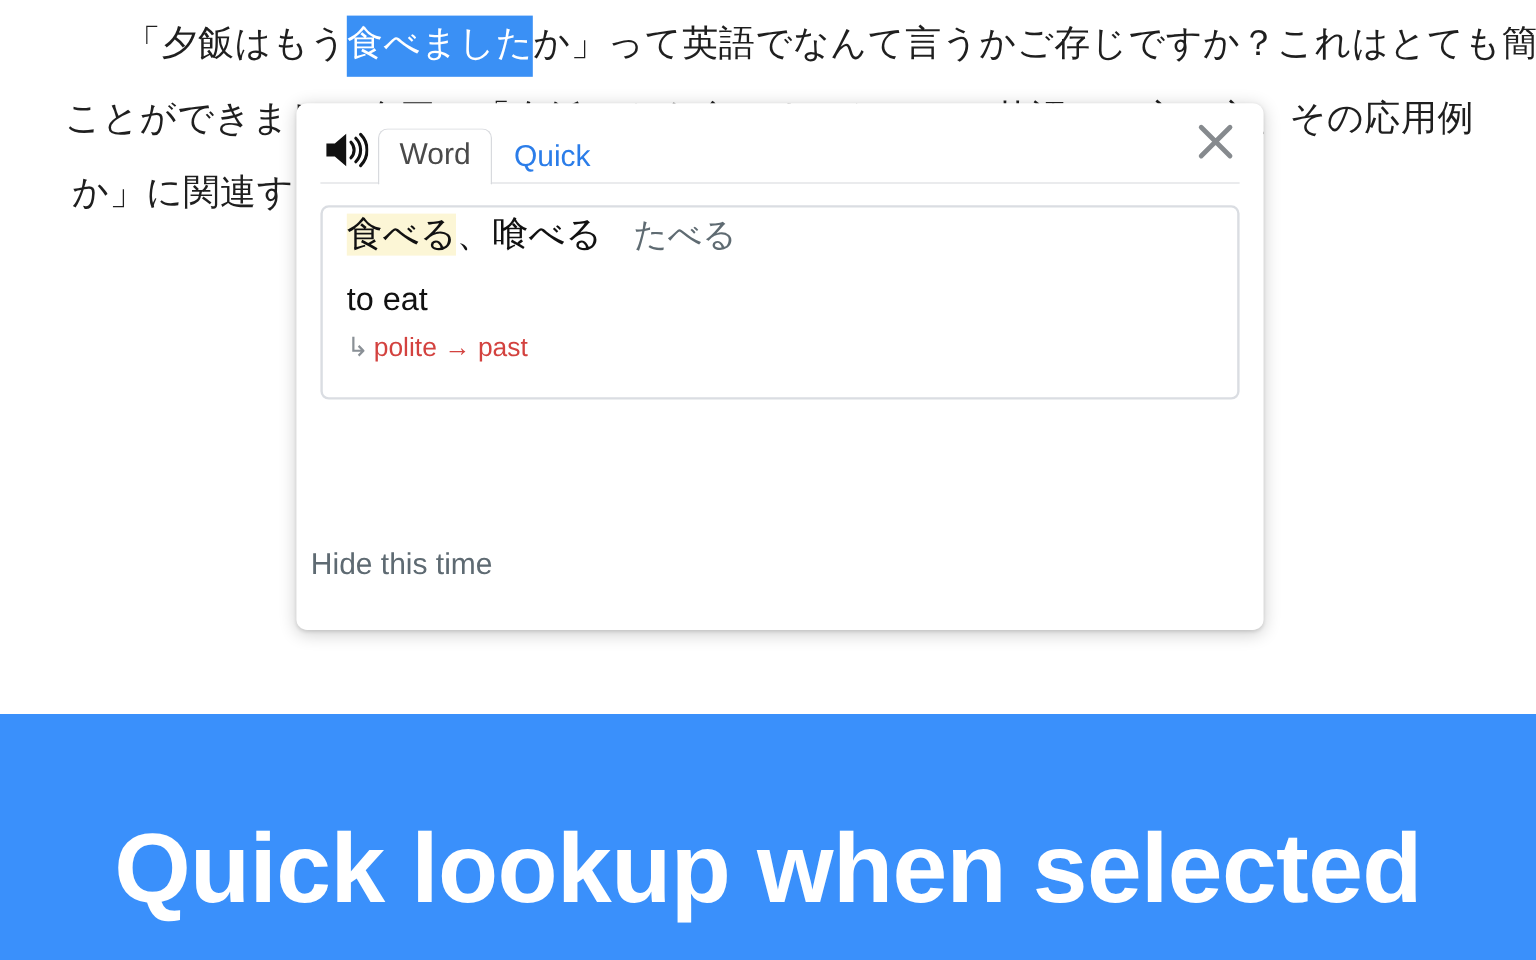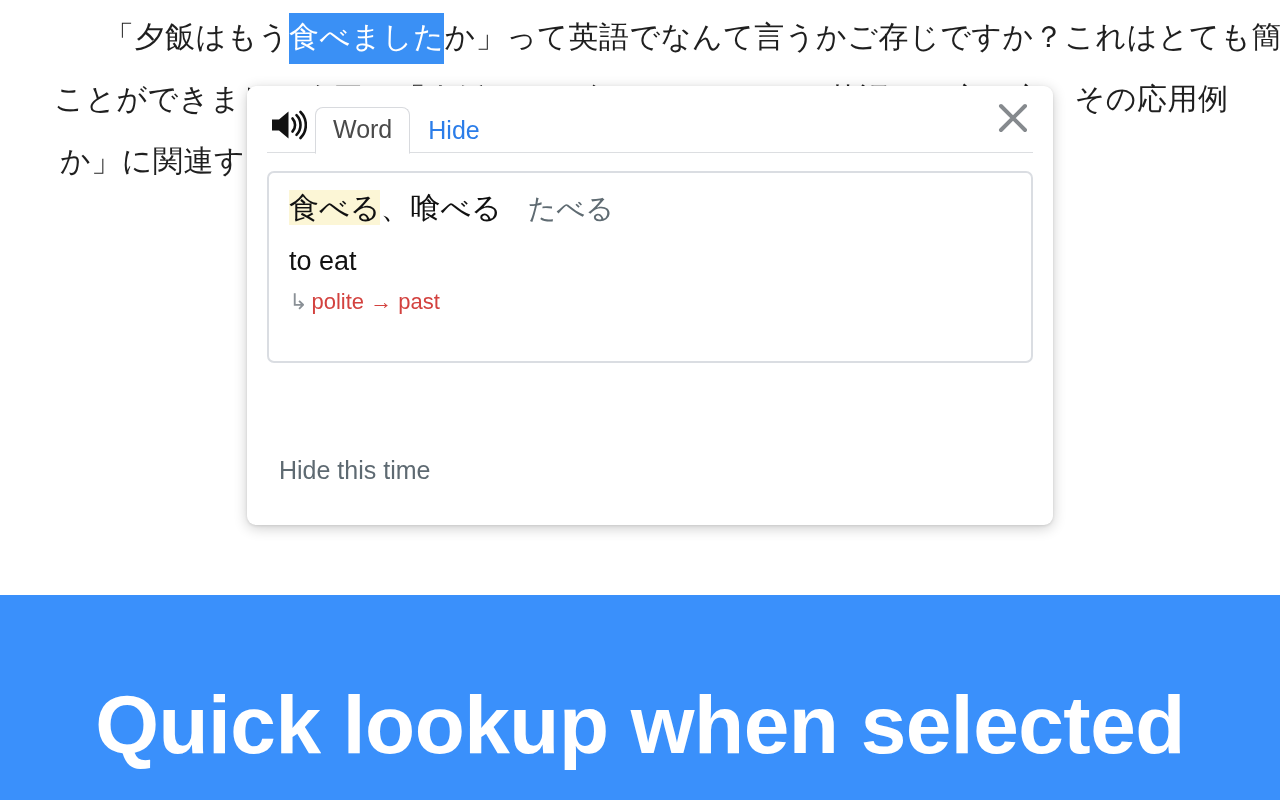--- a/index.html
+++ b/index.html
@@ -146,23 +146,23 @@
   .hl {
     background: #fcf6d6;
     font-family: "DejaVu Sans", "Liberation Sans", sans-serif;
   }
 
   
   .entry-card {
     margin: 18px 20px 0 20px;
     border: 2px solid #dadde2;
     border-radius: 7px;
-    padding: 16px 20px 18px 20px;
-    box-sizing: border-box;
-    height: 192px;
+    padding: 4px 20px 18px 20px;
+    box-sizing: border-box;
+    height: 162px;
   }
   .entry-headline {
     font-size: 30px;
     color: #111111;
     font-family: "DejaVu Sans", "Liberation Sans", sans-serif;
     white-space: nowrap;
     line-height: 1.25;
   }
   .entry-reading {
     color: #5f6b72;
@@ -187,21 +187,21 @@
   
   .popup-footer {
     position: absolute;
     left: 0;
     right: 0;
     bottom: 0;
     height: 88px;
     display: flex;
     align-items: center;
     justify-content: space-between;
-    padding: 0 20px 22px 32px;
+    padding: 0 20px 22px 12px;
     box-sizing: border-box;
     font-size: 25px;
     color: #5e6a72;
   }
   .footer-link { cursor: pointer; white-space: nowrap; }
 
   
   #caption-banner {
     position: absolute;
     left: 0;
@@ -250,21 +250,21 @@
       <div class="speaker-btn">
         <svg width="38" height="34" viewBox="0 0 38 34" aria-hidden="true">
           <path d="M3 11.5 h7 L19.5 3.5 v27 L10 22.5 H3 Z" fill="#111111"></path>
           <path d="M23.5 10.5 a9.5 9.5 0 0 1 0 13" stroke="#111111" stroke-width="2.6" fill="none" stroke-linecap="round"></path>
           <path d="M27.5 7.2 a14 14 0 0 1 0 19.6" stroke="#111111" stroke-width="2.6" fill="none" stroke-linecap="round"></path>
           <path d="M31.5 4 a18.5 18.5 0 0 1 0 26" stroke="#111111" stroke-width="2.6" fill="none" stroke-linecap="round"></path>
         </svg>
       </div>
 
       <div class="tab active">Word</div>
-      <div class="tab">Hide</div>
+      <div class="tab">Quick</div>
 
     </div>
 
     <div class="header-rule"></div>
 
     <div class="close-btn">
       <svg width="40" height="40" viewBox="0 0 40 40" aria-hidden="true">
         <path d="M8 8 L32 32 M32 8 L8 32" stroke="#868a8e" stroke-width="4" stroke-linecap="round"></path>
       </svg>
     </div>

